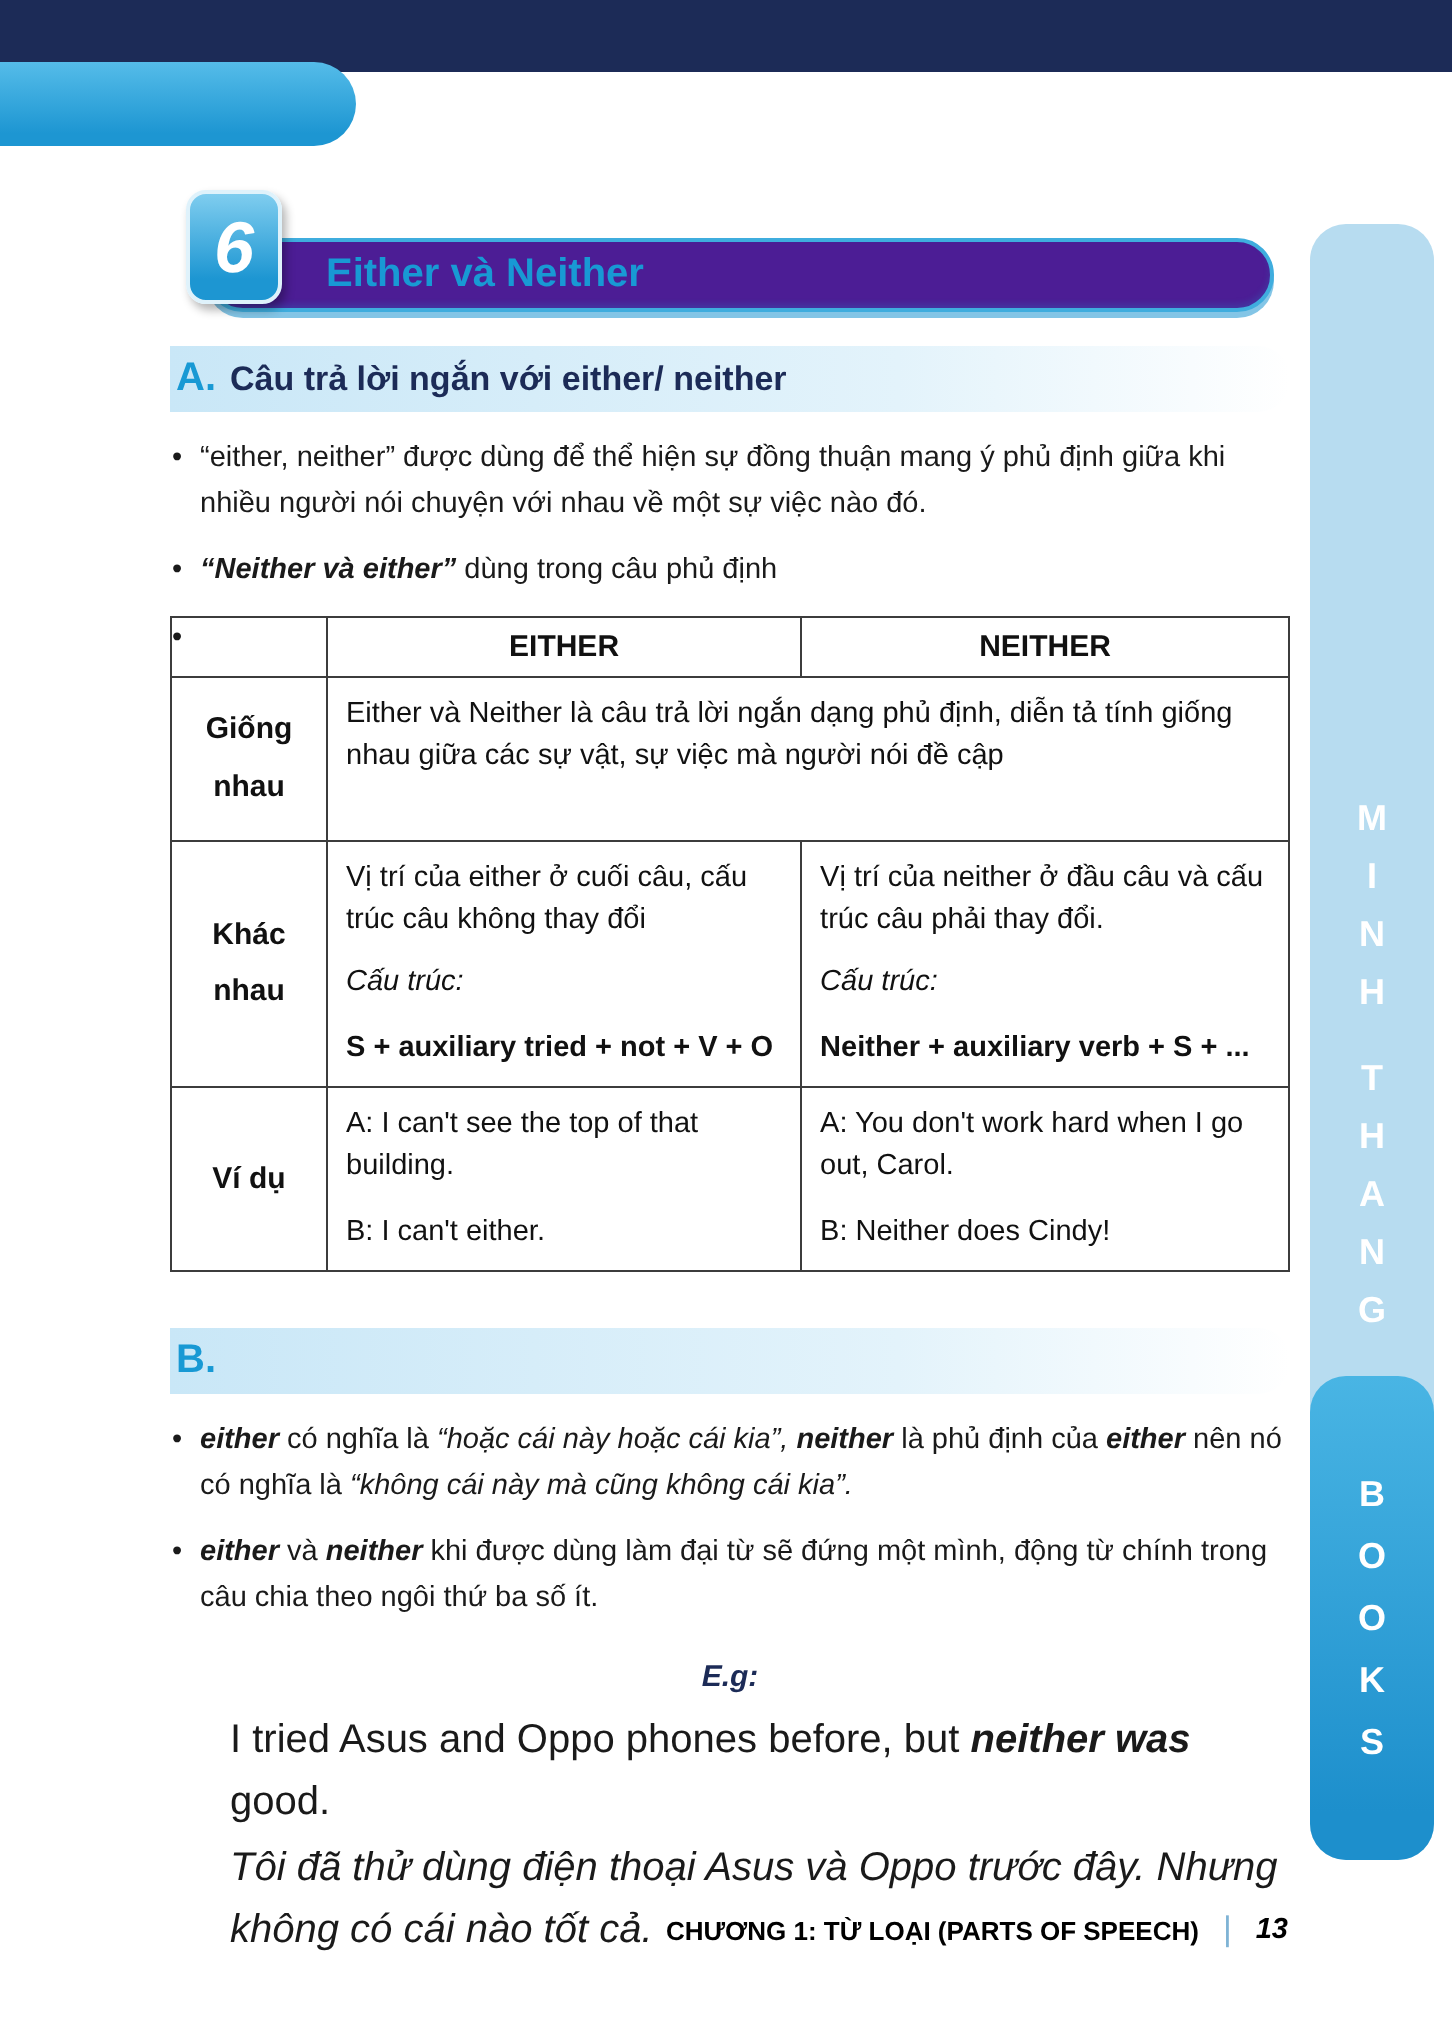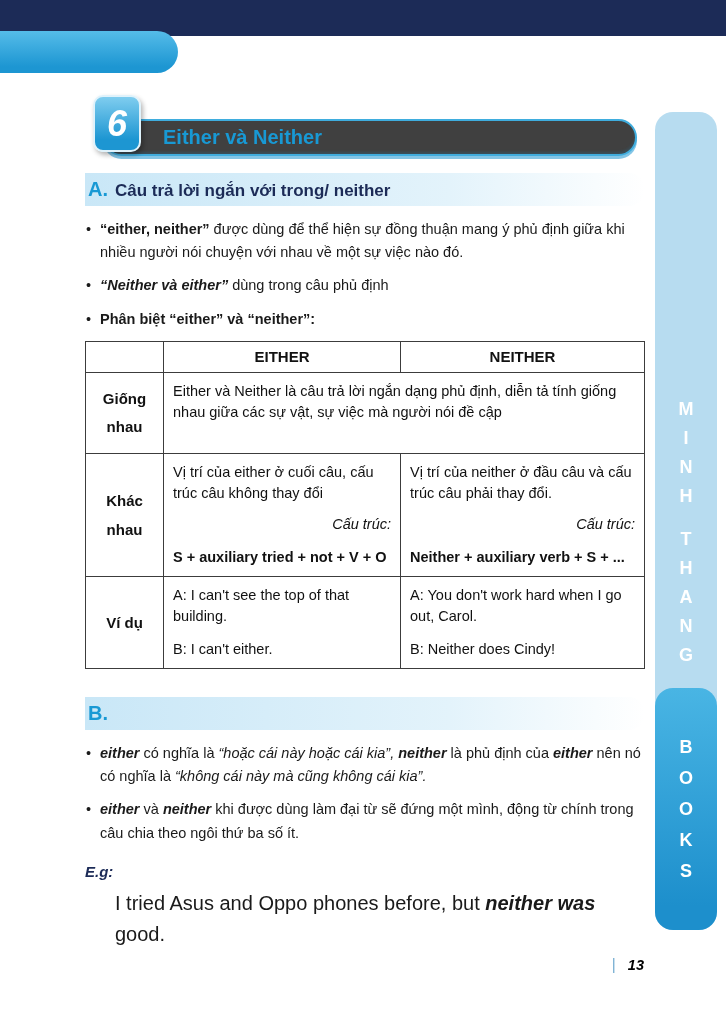--- a/index.html
+++ b/index.html
@@ -40,51 +40,51 @@
   .badge {
     position:absolute; left:8px; top:0; width:48px; height:57px; z-index:2;
     background:linear-gradient(180deg,#7fcdef 0%, #1d96d2 80%);
     border:2px solid #dff2fb; border-radius:10px;
     box-shadow:2px 3px 5px rgba(0,0,0,0.3);
     display:flex; align-items:center; justify-content:center;
     color:#ffffff; font-size:36px; font-weight:bold; font-style:italic;
   }
   .title-pill {
     position:absolute; left:18px; top:24px; width:534px; height:37px;
-    background:#404040; border:2px solid #3fadde; border-radius:19px;
+    background:#4c1d95; border:2px solid #3fadde; border-radius:19px;
     box-shadow:0 3px 0 rgba(29,150,210,0.55), inset 0 -2px 3px rgba(29,150,210,0.2);
     display:flex; align-items:center;
   }
   .title-text { padding-left:58px; color:#1899d4; font-weight:bold; font-size:20px; }
   .section-heading {
     margin:14px 0 12px; padding:5px 12px 5px 3px;
     background:linear-gradient(90deg,#c9e7f7 0%, #e3f3fb 65%, #ffffff 100%);
     border-radius:0 16px 16px 0;
     display:flex; align-items:baseline; gap:7px;
   }
   .section-label { color:#1899d4; font-weight:bold; font-size:20px; }
   .section-title { color:#1c2b57; font-weight:bold; font-size:17px; }
   .bullet { position:relative; padding-left:15px; margin:0 0 10px; font-size:14.5px; line-height:1.6; }
   .marker { position:absolute; left:1px; }
-  .b { font-weight:bold;text-align:center; }
+  .b { font-weight:normal;text-align:center; }
   .i { font-style:italic; }
   .bi { font-weight:bold; font-style:italic; }
   
   table.compare { border-collapse:collapse; width:100%; margin:4px 0 6px; font-size:14.5px; line-height:1.45; color:#111; }
   table.compare th, table.compare td { border:1px solid #3c3c3c; padding:8px 9px; vertical-align:top; text-align:left; }
   table.compare th { text-align:center; font-size:15px; padding:4px; }
   .label-cell { width:78px; text-align:center !important; vertical-align:middle !important; font-weight:bold; font-size:15px; }
   .label-cell div { margin:7px 0; }
   .cell-line { margin:0 0 3px; }
-  .structure-label { font-style:italic; margin:10px 0 12px;text-align:right; }
+  .structure-label { font-style:italic; margin:10px 0 12px; }
   .formula { font-weight:bold; margin:0; }
   .dialog-a { margin:0 0 12px; }
   .dialog-b { margin:0; }
   
-  .eg-label { margin:18px 0 8px; color:#1c2b57; font-weight:bold; font-style:italic; font-size:15px; }
+  .eg-label { margin:18px 0 8px; color:#1c2b57; font-weight:bold; font-style:italic; font-size:15px;text-align:center; }
   .example-block { margin-left:30px; font-size:20px; line-height:1.55; }
   .example-en { margin:0 0 2px; }
   .example-vi { font-style:italic; margin:0 0 12px; }
   
   .footer {
     position:absolute; bottom:42px; right:82px;
     display:flex; align-items:center; gap:12px;
     font-size:13px; font-weight:bold; color:#000;
   }
   .footer .sep { color:#7fb3d5; font-weight:normal; font-size:17px; }
@@ -123,36 +123,35 @@
 
     <header class="title-row">
       <div class="badge">6</div>
       <div class="title-pill">
         <span class="title-text">Either và Neither</span>
       </div>
     </header>
 
     <div class="section-heading">
       <span class="section-label">A.</span>
-      <span class="section-title">Câu trả lời ngắn với trong/ neither</span>
+      <span class="section-title">Câu trả lời ngắn với either/ neither</span>
     </div>
 
     <div class="bullet">
       <span class="marker">•</span>
       <span class="b">“either, neither”</span><span> được dùng để thể hiện sự đồng thuận mang ý phủ định giữa khi nhiều người nói chuyện với nhau về một sự việc nào đó.</span>
     </div>
 
     <div class="bullet">
       <span class="marker">•</span>
       <span class="bi">“Neither và either”</span><span> dùng trong câu phủ định</span>
     </div>
 
     <div class="bullet">
       <span class="marker">•</span>
-      <span class="b">Phân biệt “either” và “neither”:</span>
     </div>
 
     <table class="compare">
       <tbody>
           <tr>
         <th class="label-cell"></th>
         <th>EITHER</th>
         <th>NEITHER</th>
       </tr>
       <tr>
@@ -203,22 +202,24 @@
 
     <div class="bullet">
       <span class="marker">•</span>
       <span class="bi">either</span><span> và </span><span class="bi">neither</span><span> khi được dùng làm đại từ sẽ đứng một mình, động từ chính trong câu chia theo ngôi thứ ba số ít.</span>
     </div>
 
     <div class="eg-label">E.g:</div>
 
     <div class="example-block">
       <p class="example-en"><span>I tried Asus and Oppo phones before, but </span><span class="bi">neither was</span><span> good.</span></p>
+      <p class="example-vi">Tôi đã thử dùng điện thoại Asus và Oppo trước đây. Nhưng không có cái nào tốt cả.</p>
     </div>
 
   </main>
 
   <footer class="footer">
+    <span>CHƯƠNG 1: TỪ LOẠI (PARTS OF SPEECH)</span>
     <span class="sep">|</span>
     <span class="page-num">13</span>
   </footer>
 
 </div>
 
 </body></html>

